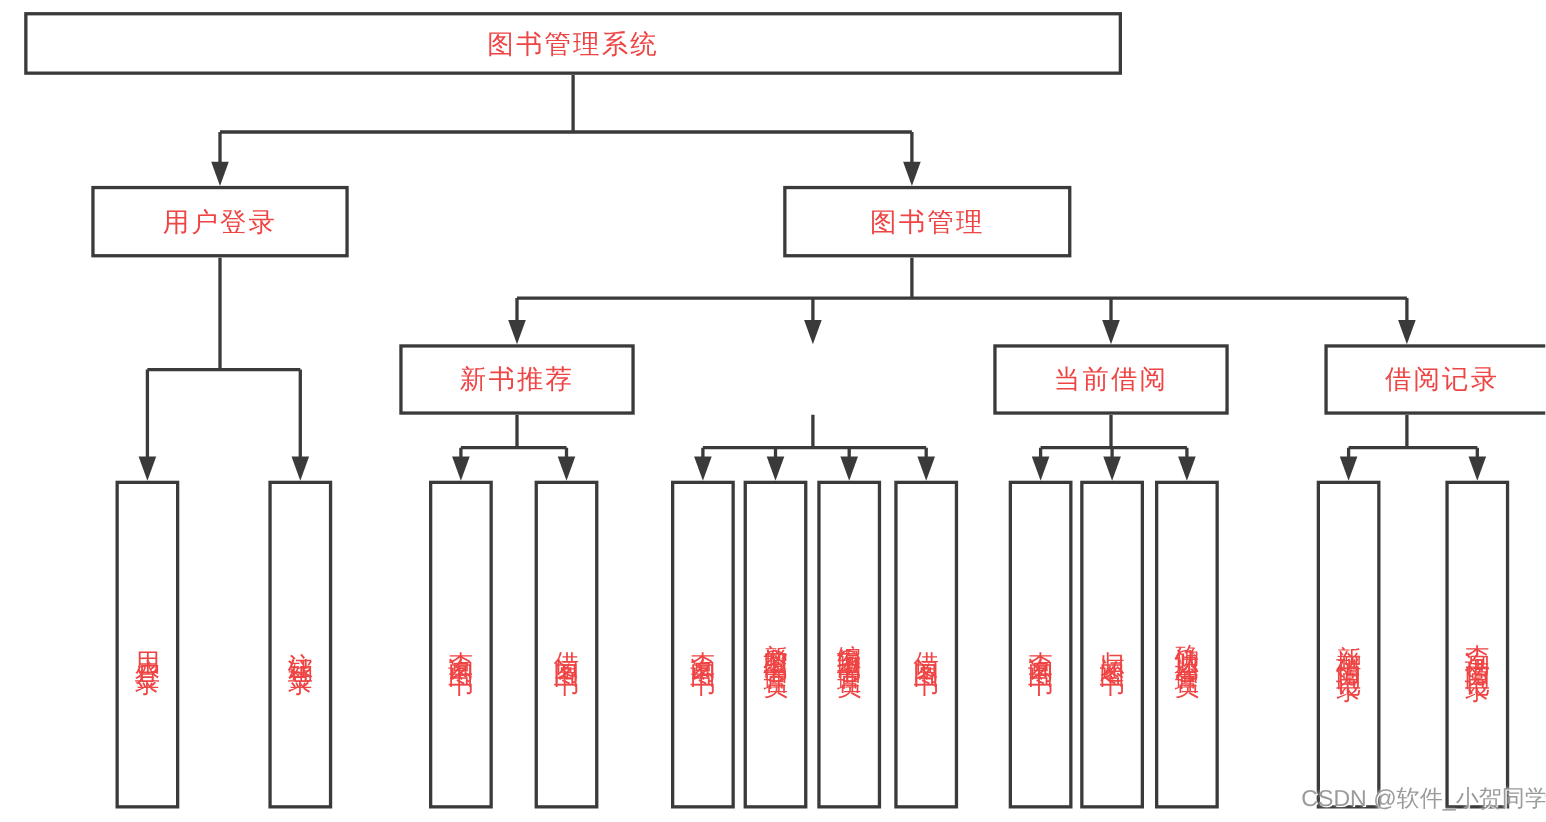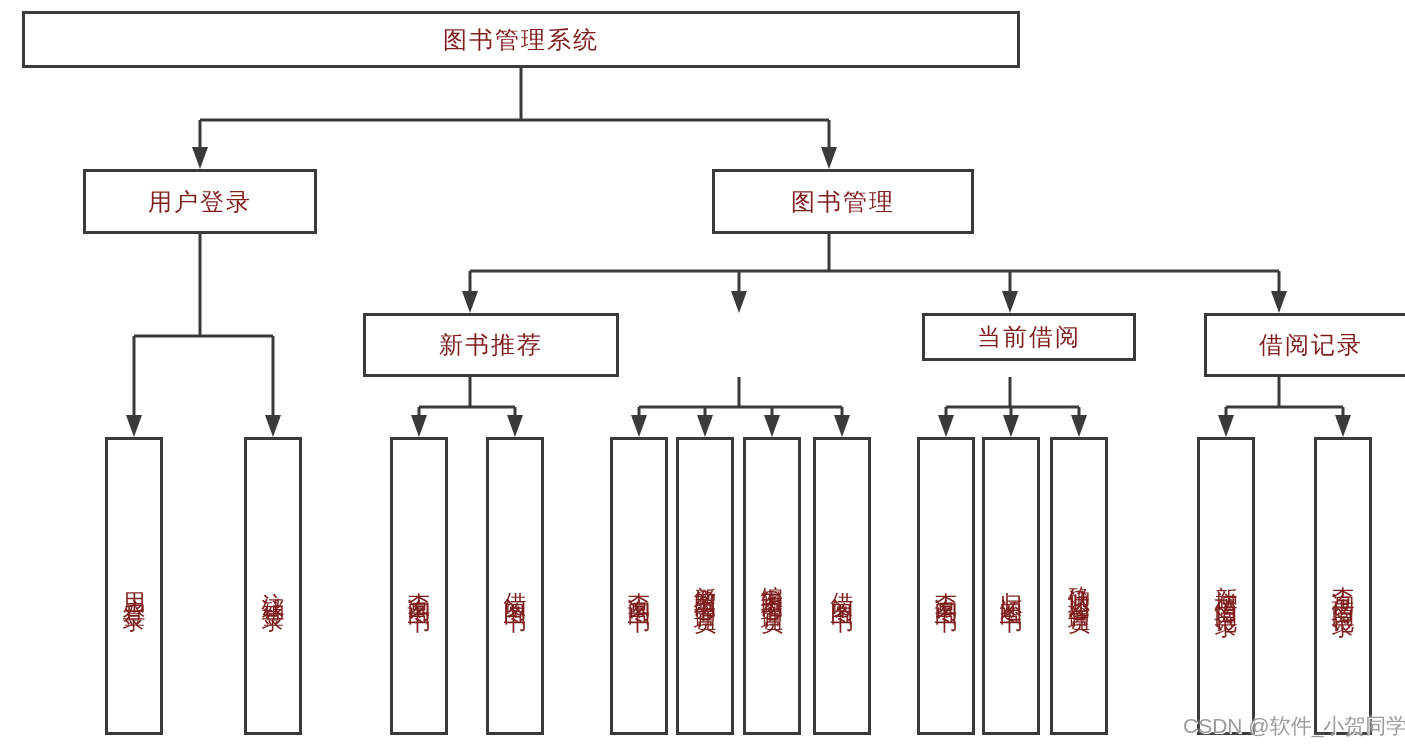--- a/index.html
+++ b/index.html
@@ -22,21 +22,21 @@
     height: 747px;
   }
   .box {
     position: absolute;
     box-sizing: border-box;
     background: #ffffff;
     border: 3px solid #3a3a3a;
     display: flex;
     align-items: center;
     justify-content: center;
-    color: #7f1d1d;
+    color: #ef4444;
   }
   .box.h .label {
     font-size: 24px;
     letter-spacing: 2px;
     white-space: nowrap;
   }
   .box.v .label {
     writing-mode: vertical-rl;
     text-orientation: mixed;
     font-size: 23px;
@@ -107,24 +107,24 @@
     <span class="label">图书管理系统</span>
   </div>
 
   <div class="box h" style="left:83px; top:169px; width:234px; height:65px;">
     <span class="label">用户登录</span>
   </div>
   <div class="box h" style="left:712px; top:169px; width:262px; height:65px;">
     <span class="label">图书管理</span>
   </div>
 
-  <div class="box h" style="left:363px; top:313px; width:256px; height:64px;font-family:Liberation Serif, serif;">
+  <div class="box h" style="left:363px; top:313px; width:214px; height:64px;font-family:Liberation Serif, serif;">
     <span class="label">新书推荐</span>
   </div>
-  <div class="box h" style="left:922px; top:313px; width:214px; height:48px;">
+  <div class="box h" style="left:903px; top:313px; width:214px; height:64px;">
     <span class="label">当前借阅</span>
   </div>
   <div class="box h" style="left:1204px; top:313px; width:214px; height:64px;">
     <span class="label">借阅记录</span>
   </div>
 
   <div class="box v" style="left:105px; top:437px; width:58px; height:298px;">
     <span class="label">用户登录</span>
   </div>
   <div class="box v" style="left:244px; top:437px; width:58px; height:298px;">

